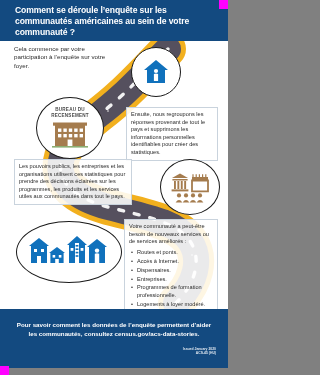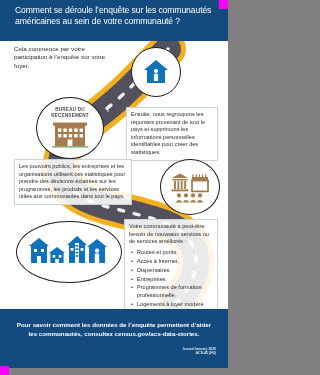--- a/index.html
+++ b/index.html
@@ -32,21 +32,21 @@
     height: 41px;
     background: #134a80;
   }
   .header-title {
     position: absolute;
     left: 15px;
     top: 5px;
     width: 200px;
     color: #ffffff;
     font-size: 8.6px;
-    font-weight: normal;
+    font-weight: bold;
     line-height: 10.8px;
     letter-spacing: -0.1px;
   }
 
   
   .stage {
     position: absolute;
     left: 0; top: 41px;
     width: 228px;
     height: 268px;

